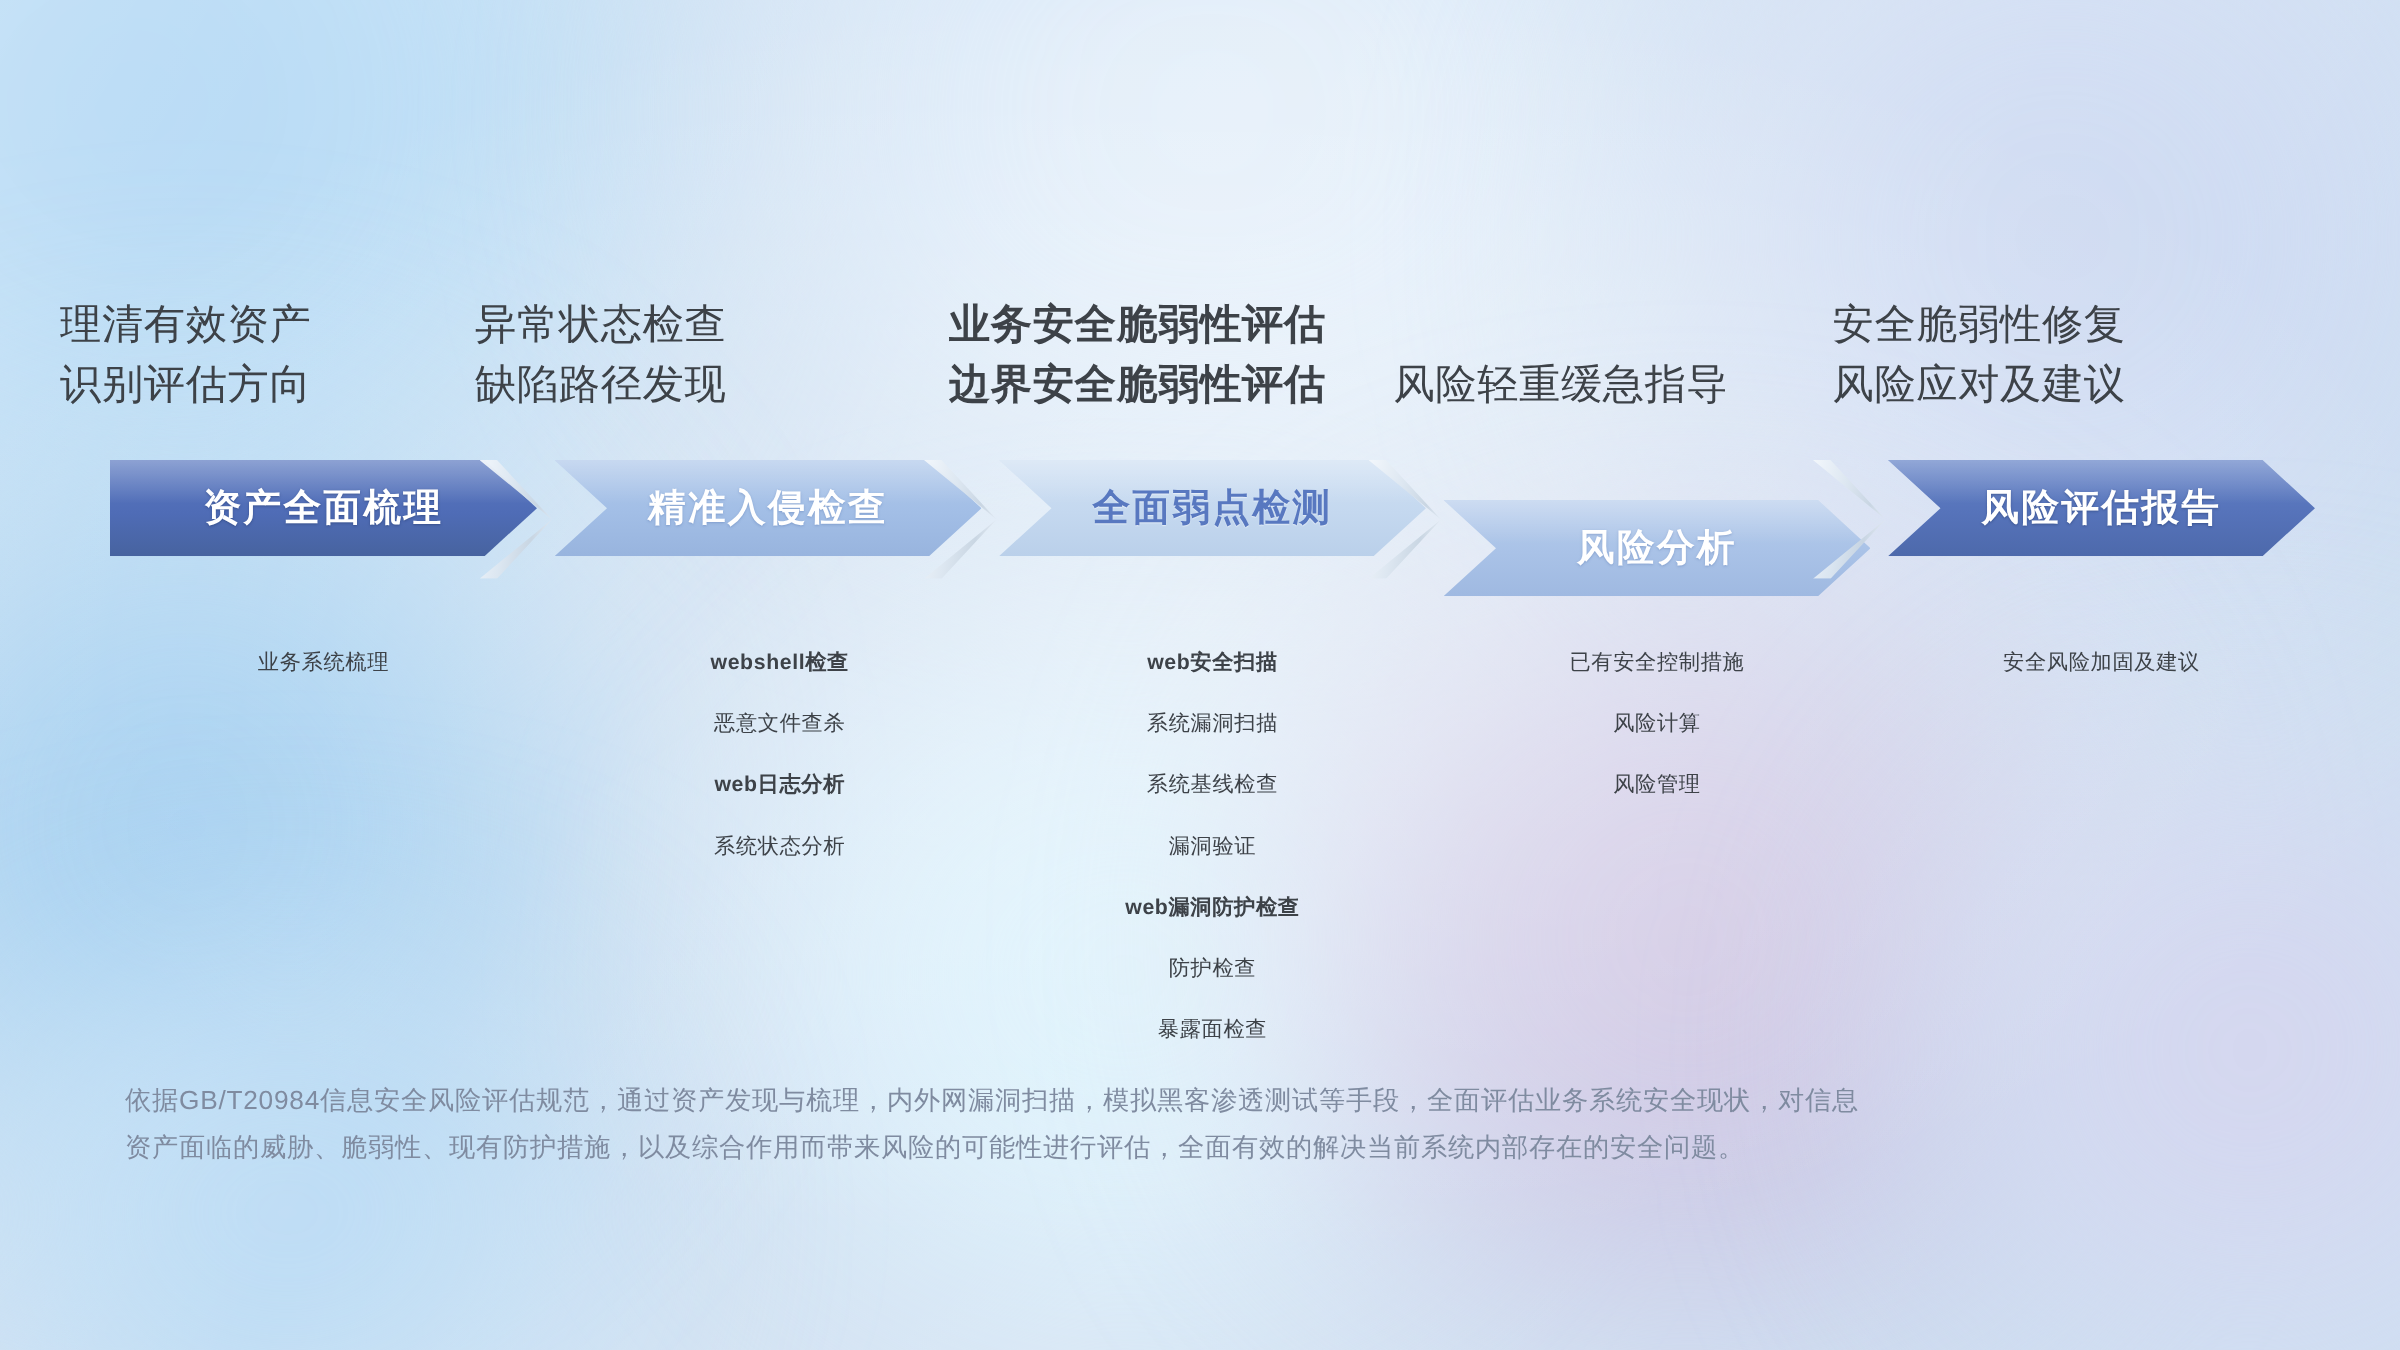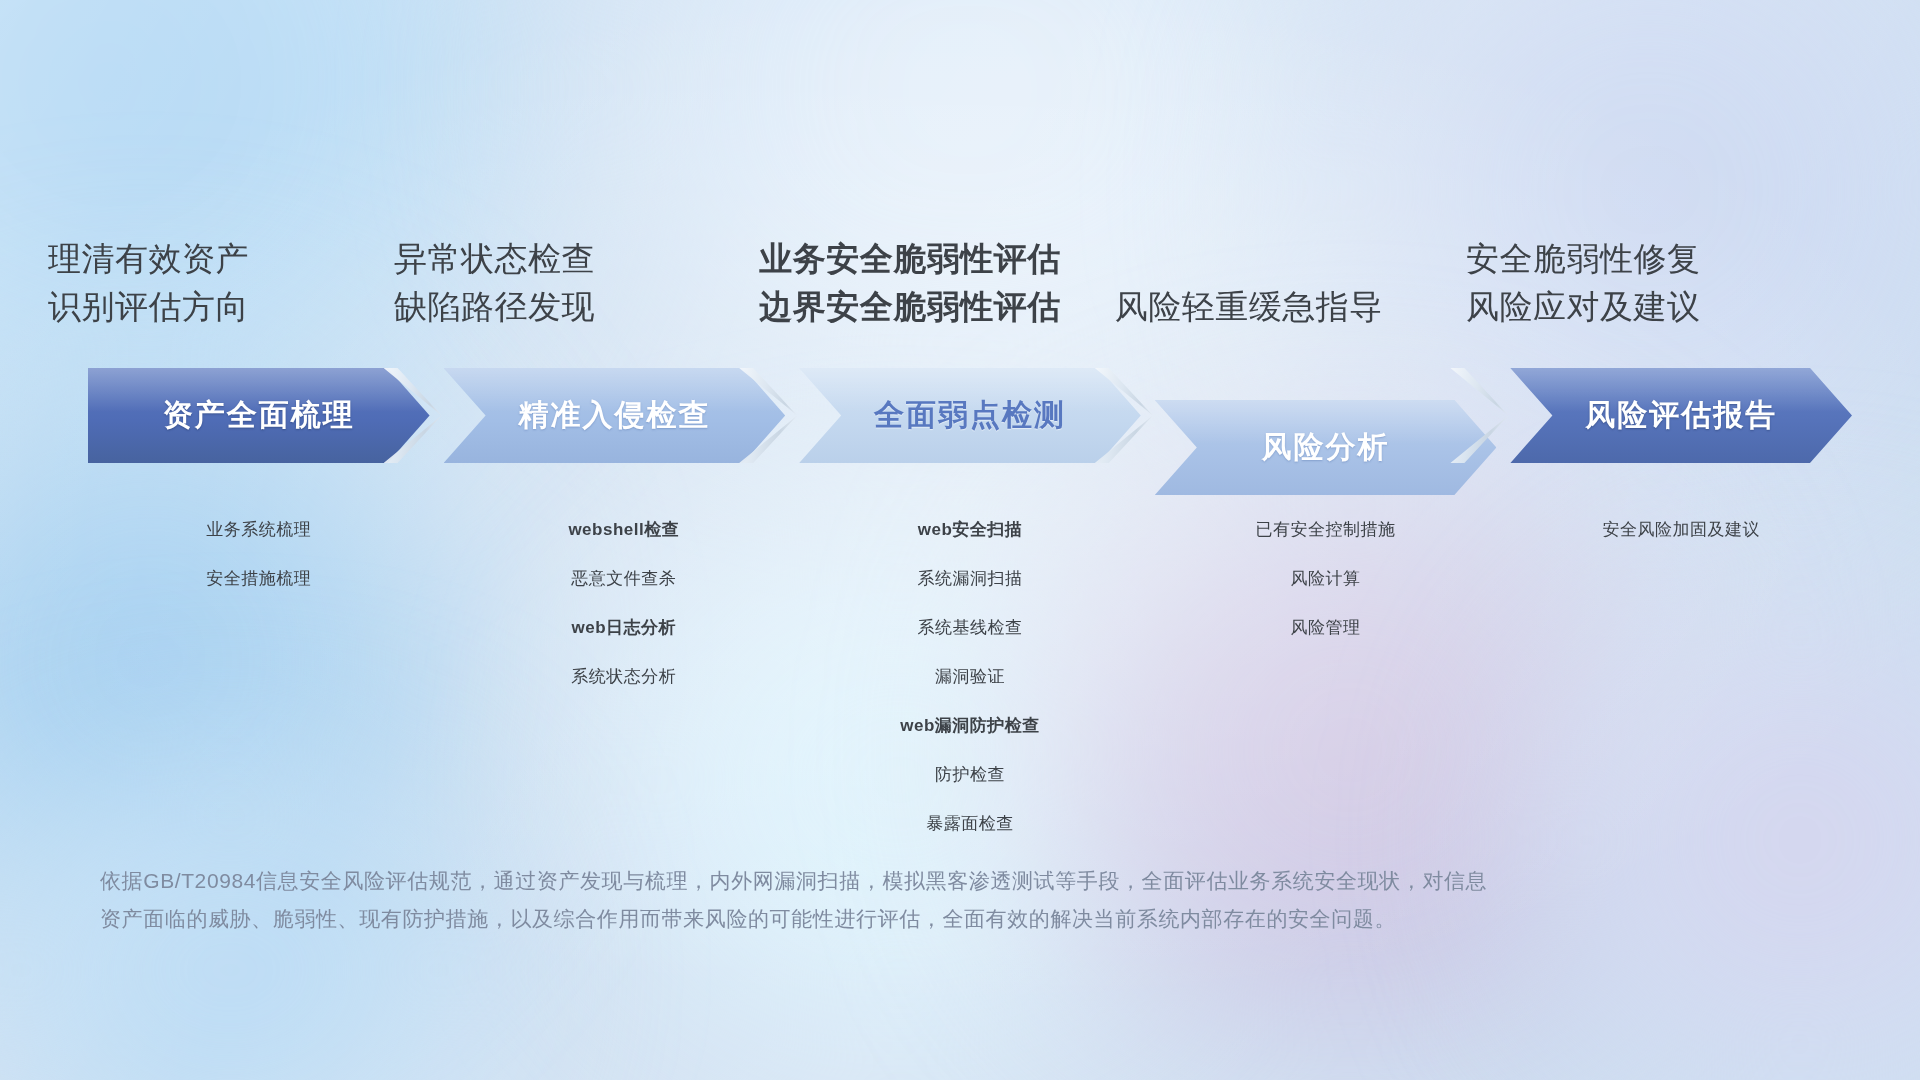--- a/index.html
+++ b/index.html
@@ -42,21 +42,21 @@
   .topcell{position:absolute;font-size:33px;color:#3d4248;line-height:48px;letter-spacing:.5px;}
 
   
   .botrow{position:absolute;top:505px;left:0;width:1920px;}
   .botcell{position:absolute;text-align:center;font-size:17px;color:#3d4248;line-height:49px;letter-spacing:.5px;}
   .botcell .strong{font-weight:bold;}
 
   
   #band{position:absolute;left:0;top:368px;width:1920px;height:95px;}
   .chev{
-    position:absolute;top:0;height:95px;
+    position:absolute;top:0;height:77px;
     display:flex;align-items:center;justify-content:center;
     font-size:30px;font-weight:bold;letter-spacing:2px;
     -webkit-clip-path:polygon(0 0, calc(100% - 42px) 0, 100% 50%, calc(100% - 42px) 100%, 0 100%, 42px 50%);
     clip-path:polygon(0 0, calc(100% - 42px) 0, 100% 50%, calc(100% - 42px) 100%, 0 100%, 42px 50%);
   }
   .chev.first{
     -webkit-clip-path:polygon(0 0, calc(100% - 42px) 0, 100% 50%, calc(100% - 42px) 100%, 0 100%);
     clip-path:polygon(0 0, calc(100% - 42px) 0, 100% 50%, calc(100% - 42px) 100%, 0 100%);
   }
   .chev span{position:relative;z-index:2;}
@@ -104,21 +104,21 @@
   <div class="vign"></div>
 </div>
 
 <div id="frame">
 
   <div class="toprow" id="toprow">
       <div class="topcell" style="left: 48px; width: 421.6px; top: 0px;">
         <div class="line">理清有效资产</div>
         <div class="line">识别评估方向</div>
       </div>
-      <div class="topcell" style="left: 394px; width: 421.6px; top: 0px;">
+      <div class="topcell" style="left: 380px; width: 421.6px; top: 0px;">
         <div class="line">异常状态检查</div>
         <div class="line">缺陷路径发现</div>
       </div>
       <div class="topcell" style="left: 759.2px; width: 421.6px; top: 0px; font-weight: bold;">
         <div class="line">业务安全脆弱性评估</div>
         <div class="line">边界安全脆弱性评估</div>
       </div>
       <div class="topcell" style="left: 1114.8px; width: 421.6px; top: 48px;">
         <div class="line">风险轻重缓急指导</div>
       </div>
@@ -151,21 +151,20 @@
       <div class="sep" style="left: 1450.4px;"></div>
       <div class="chev c5" style="left: 1510.4px; width: 341.6px;">
         <div class="gloss"></div>
         <span>风险评估报告</span>
       </div>
     </div>
 
   <div class="botrow" id="botrow">
       <div class="botcell" style="left: 38px; width: 441.6px; top: 0px;">
         <div class="line">业务系统梳理</div>
-        <div class="line">安全措施梳理</div>
       </div>
       <div class="botcell" style="left: 403px; width: 441.6px; top: 0px;">
         <div class="line strong">webshell检查</div>
         <div class="line">恶意文件查杀</div>
         <div class="line strong">web日志分析</div>
         <div class="line">系统状态分析</div>
       </div>
       <div class="botcell" style="left: 749.2px; width: 441.6px; top: 0px;">
         <div class="line strong">web安全扫描</div>
         <div class="line">系统漏洞扫描</div>

